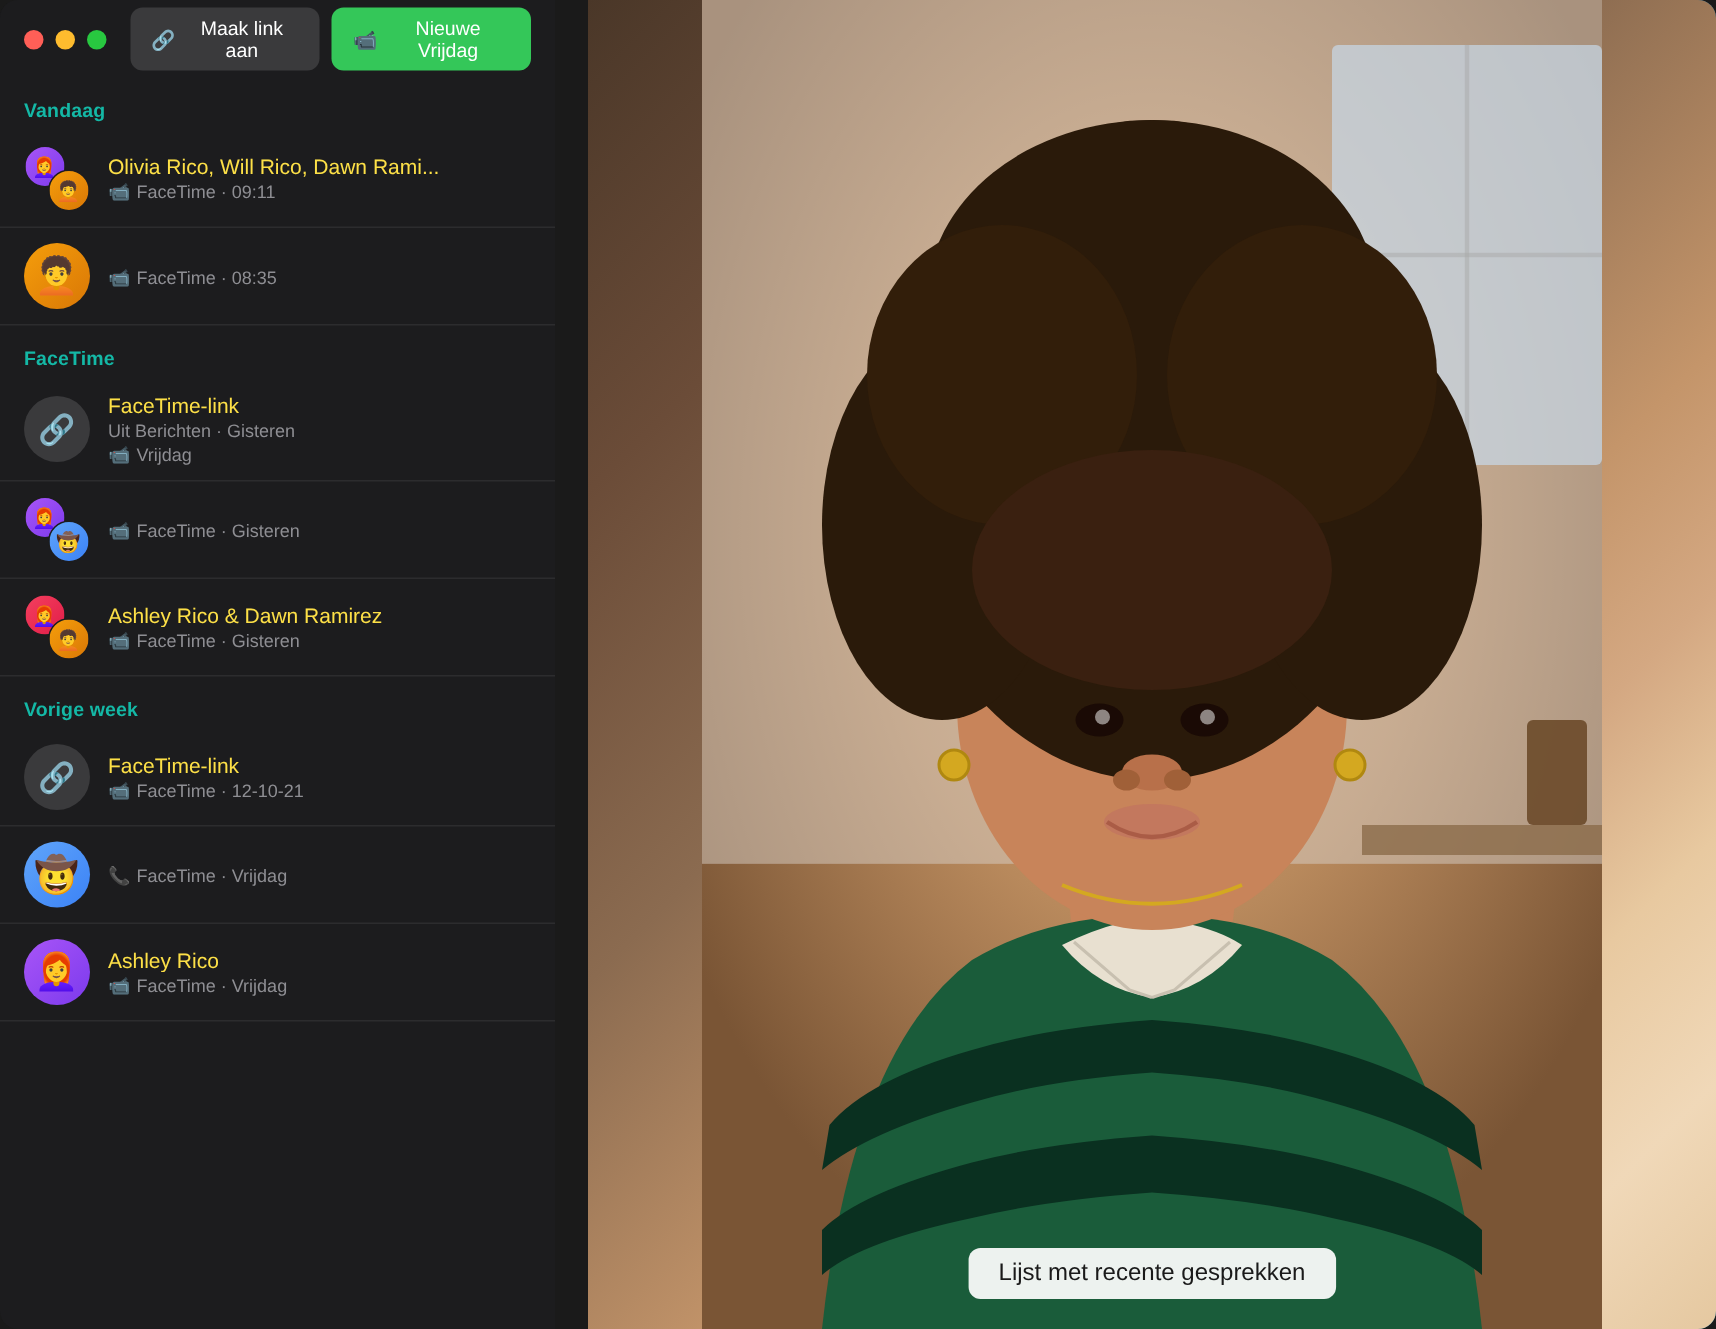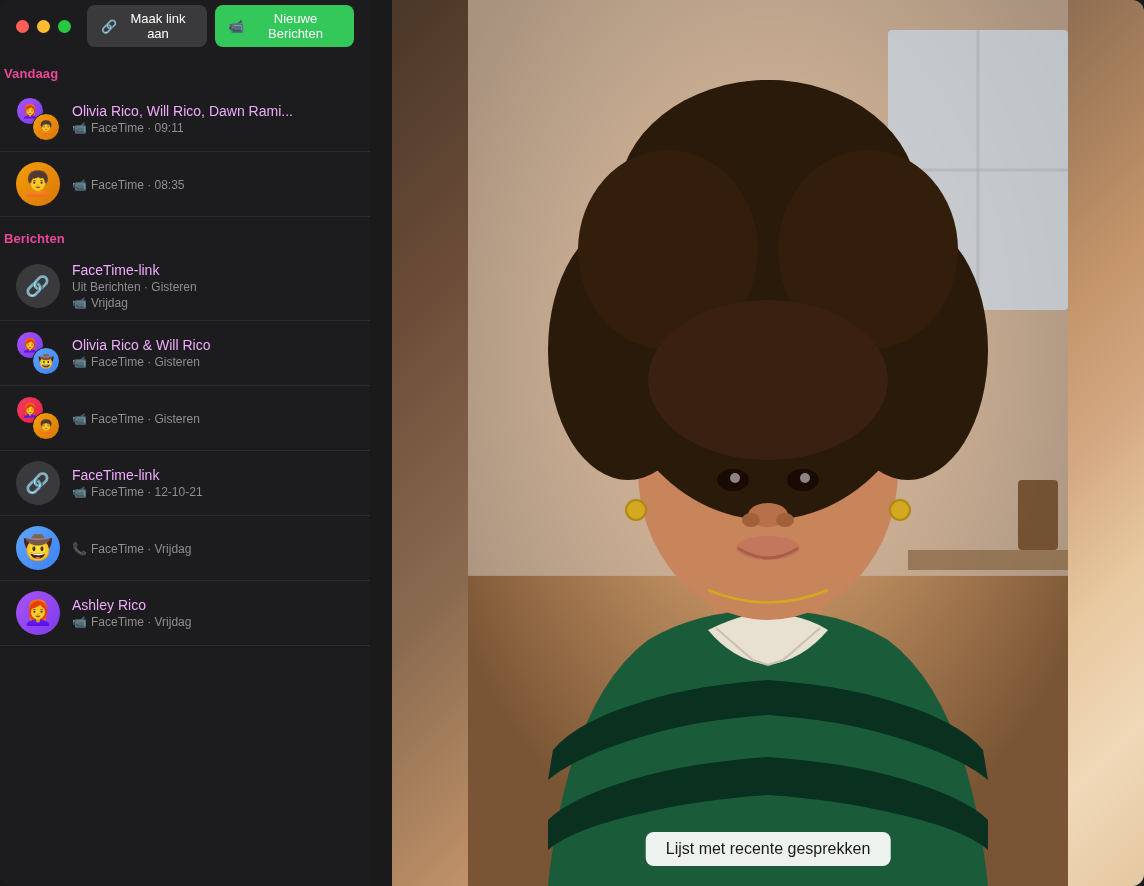--- a/index.html
+++ b/index.html
@@ -99,24 +99,24 @@
       padding-top: 52px;
       overflow-y: auto;
       position: absolute;
       top: 0; left: 0;
       z-index: 5;
     }
 
     .sidebar::-webkit-scrollbar { width: 0; }
 
     .section-label {
-      color: #ec4899;
+      color: #14b8a6;
       font-size: 13px;
       font-weight: 600;
-      padding: 14px 20px 6px 4px;
+      padding: 14px 20px 6px 16px;
       letter-spacing: 0.1px;
     }
 
     .call-item {
       display: flex;
       align-items: center;
       padding: 10px 16px;
       cursor: pointer;
       border-bottom: 0.5px solid #2c2c2e;
       min-height: 58px;
@@ -154,21 +154,21 @@
 
     .avatar-group .av1 { top: 0; left: 0; }
     .avatar-group .av2 { bottom: 0; right: 0; }
 
     .call-info {
       flex: 1;
       overflow: hidden;
     }
 
     .call-name {
-      color: #f0abfc;
+      color: #fde047;
       font-size: 14px;
       font-weight: 500;
       white-space: nowrap;
       overflow: hidden;
       text-overflow: ellipsis;
     }
 
     .call-detail {
       color: #8e8e93;
       font-size: 12px;
@@ -253,21 +253,21 @@
         <div class="traffic-light yellow"></div>
         <div class="traffic-light green"></div>
       </div>
       <div class="toolbar-buttons">
         <button class="btn-link">
           <span>🔗</span>
           <span>Maak link aan</span>
         </button>
         <button class="btn-new-facetime">
           <span>📹</span>
-          <span>Nieuwe Berichten</span>
+          <span>Nieuwe Vrijdag</span>
         </button>
       </div>
     </div>
 
     <div class="section-label">Vandaag</div>
 
     <div class="call-item">
       <div class="avatar-group">
         <div class="av1 av-olivia" style="display:flex;align-items:center;justify-content:center;font-size:13px;">👩‍🦰</div>
         <div class="av2 av-dawn" style="display:flex;align-items:center;justify-content:center;font-size:13px;">🧑‍🦱</div>
@@ -286,21 +286,21 @@
         <span class="avatar-emoji">🧑‍🦱</span>
       </div>
       <div class="call-info">
         <div class="call-detail">
           <span>📹</span>
           <span>FaceTime · 08:35</span>
         </div>
       </div>
     </div>
 
-    <div class="section-label">Berichten</div>
+    <div class="section-label">FaceTime</div>
 
     <div class="call-item">
       <div class="link-avatar">🔗</div>
       <div class="call-info">
         <div class="call-name">FaceTime-link</div>
         <div class="call-detail">
           <span>Uit Berichten · Gisteren</span>
         </div>
         <div class="call-detail">
           <span>📹</span>
@@ -308,41 +308,42 @@
         </div>
       </div>
     </div>
 
     <div class="call-item">
       <div class="avatar-group">
         <div class="av1 av-olivia" style="display:flex;align-items:center;justify-content:center;font-size:13px;">👩‍🦰</div>
         <div class="av2 av-will" style="display:flex;align-items:center;justify-content:center;font-size:13px;">🤠</div>
       </div>
       <div class="call-info">
-        <div class="call-name">Olivia Rico &amp; Will Rico</div>
         <div class="call-detail">
           <span>📹</span>
           <span>FaceTime · Gisteren</span>
         </div>
       </div>
     </div>
 
     <div class="call-item">
       <div class="avatar-group">
         <div class="av1 av-ashley" style="display:flex;align-items:center;justify-content:center;font-size:13px;">👩‍🦰</div>
         <div class="av2 av-dawn" style="display:flex;align-items:center;justify-content:center;font-size:13px;">🧑‍🦱</div>
       </div>
       <div class="call-info">
+        <div class="call-name">Ashley Rico &amp; Dawn Ramirez</div>
         <div class="call-detail">
           <span>📹</span>
           <span>FaceTime · Gisteren</span>
         </div>
       </div>
     </div>
 
+    <div class="section-label">Vorige week</div>
 
     <div class="call-item">
       <div class="link-avatar">🔗</div>
       <div class="call-info">
         <div class="call-name">FaceTime-link</div>
         <div class="call-detail">
           <span>📹</span>
           <span>FaceTime · 12-10-21</span>
         </div>
       </div>

